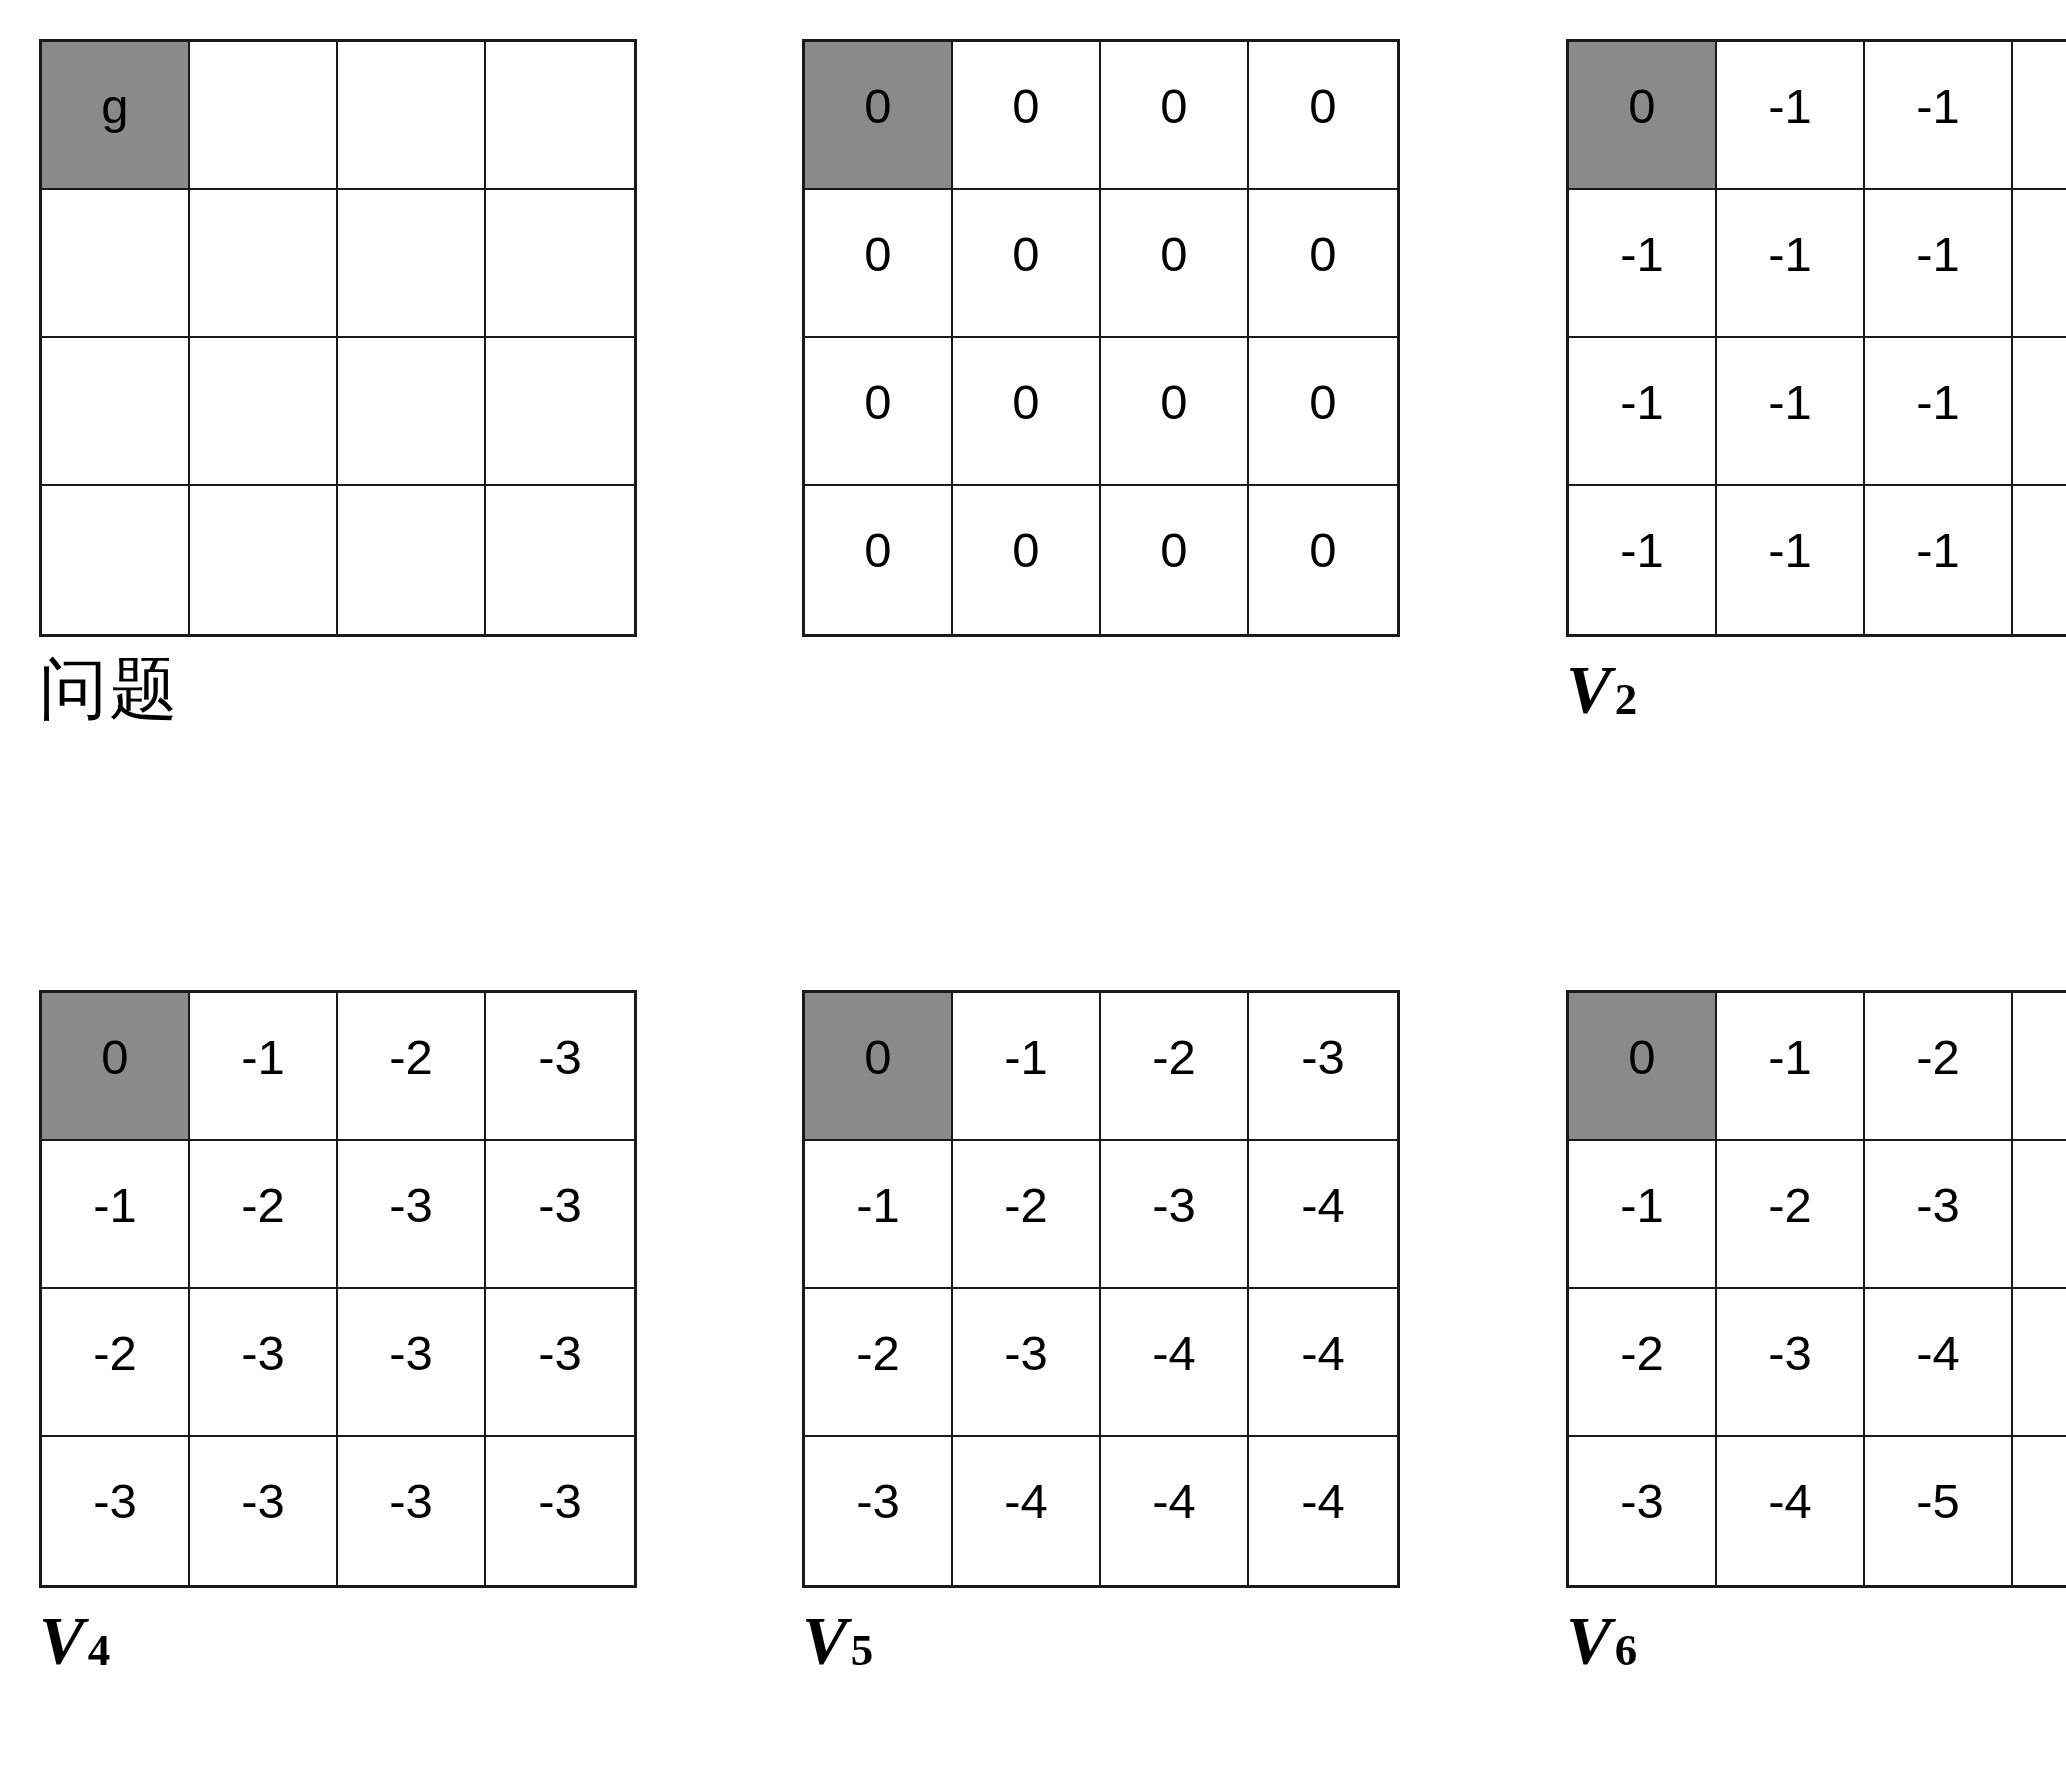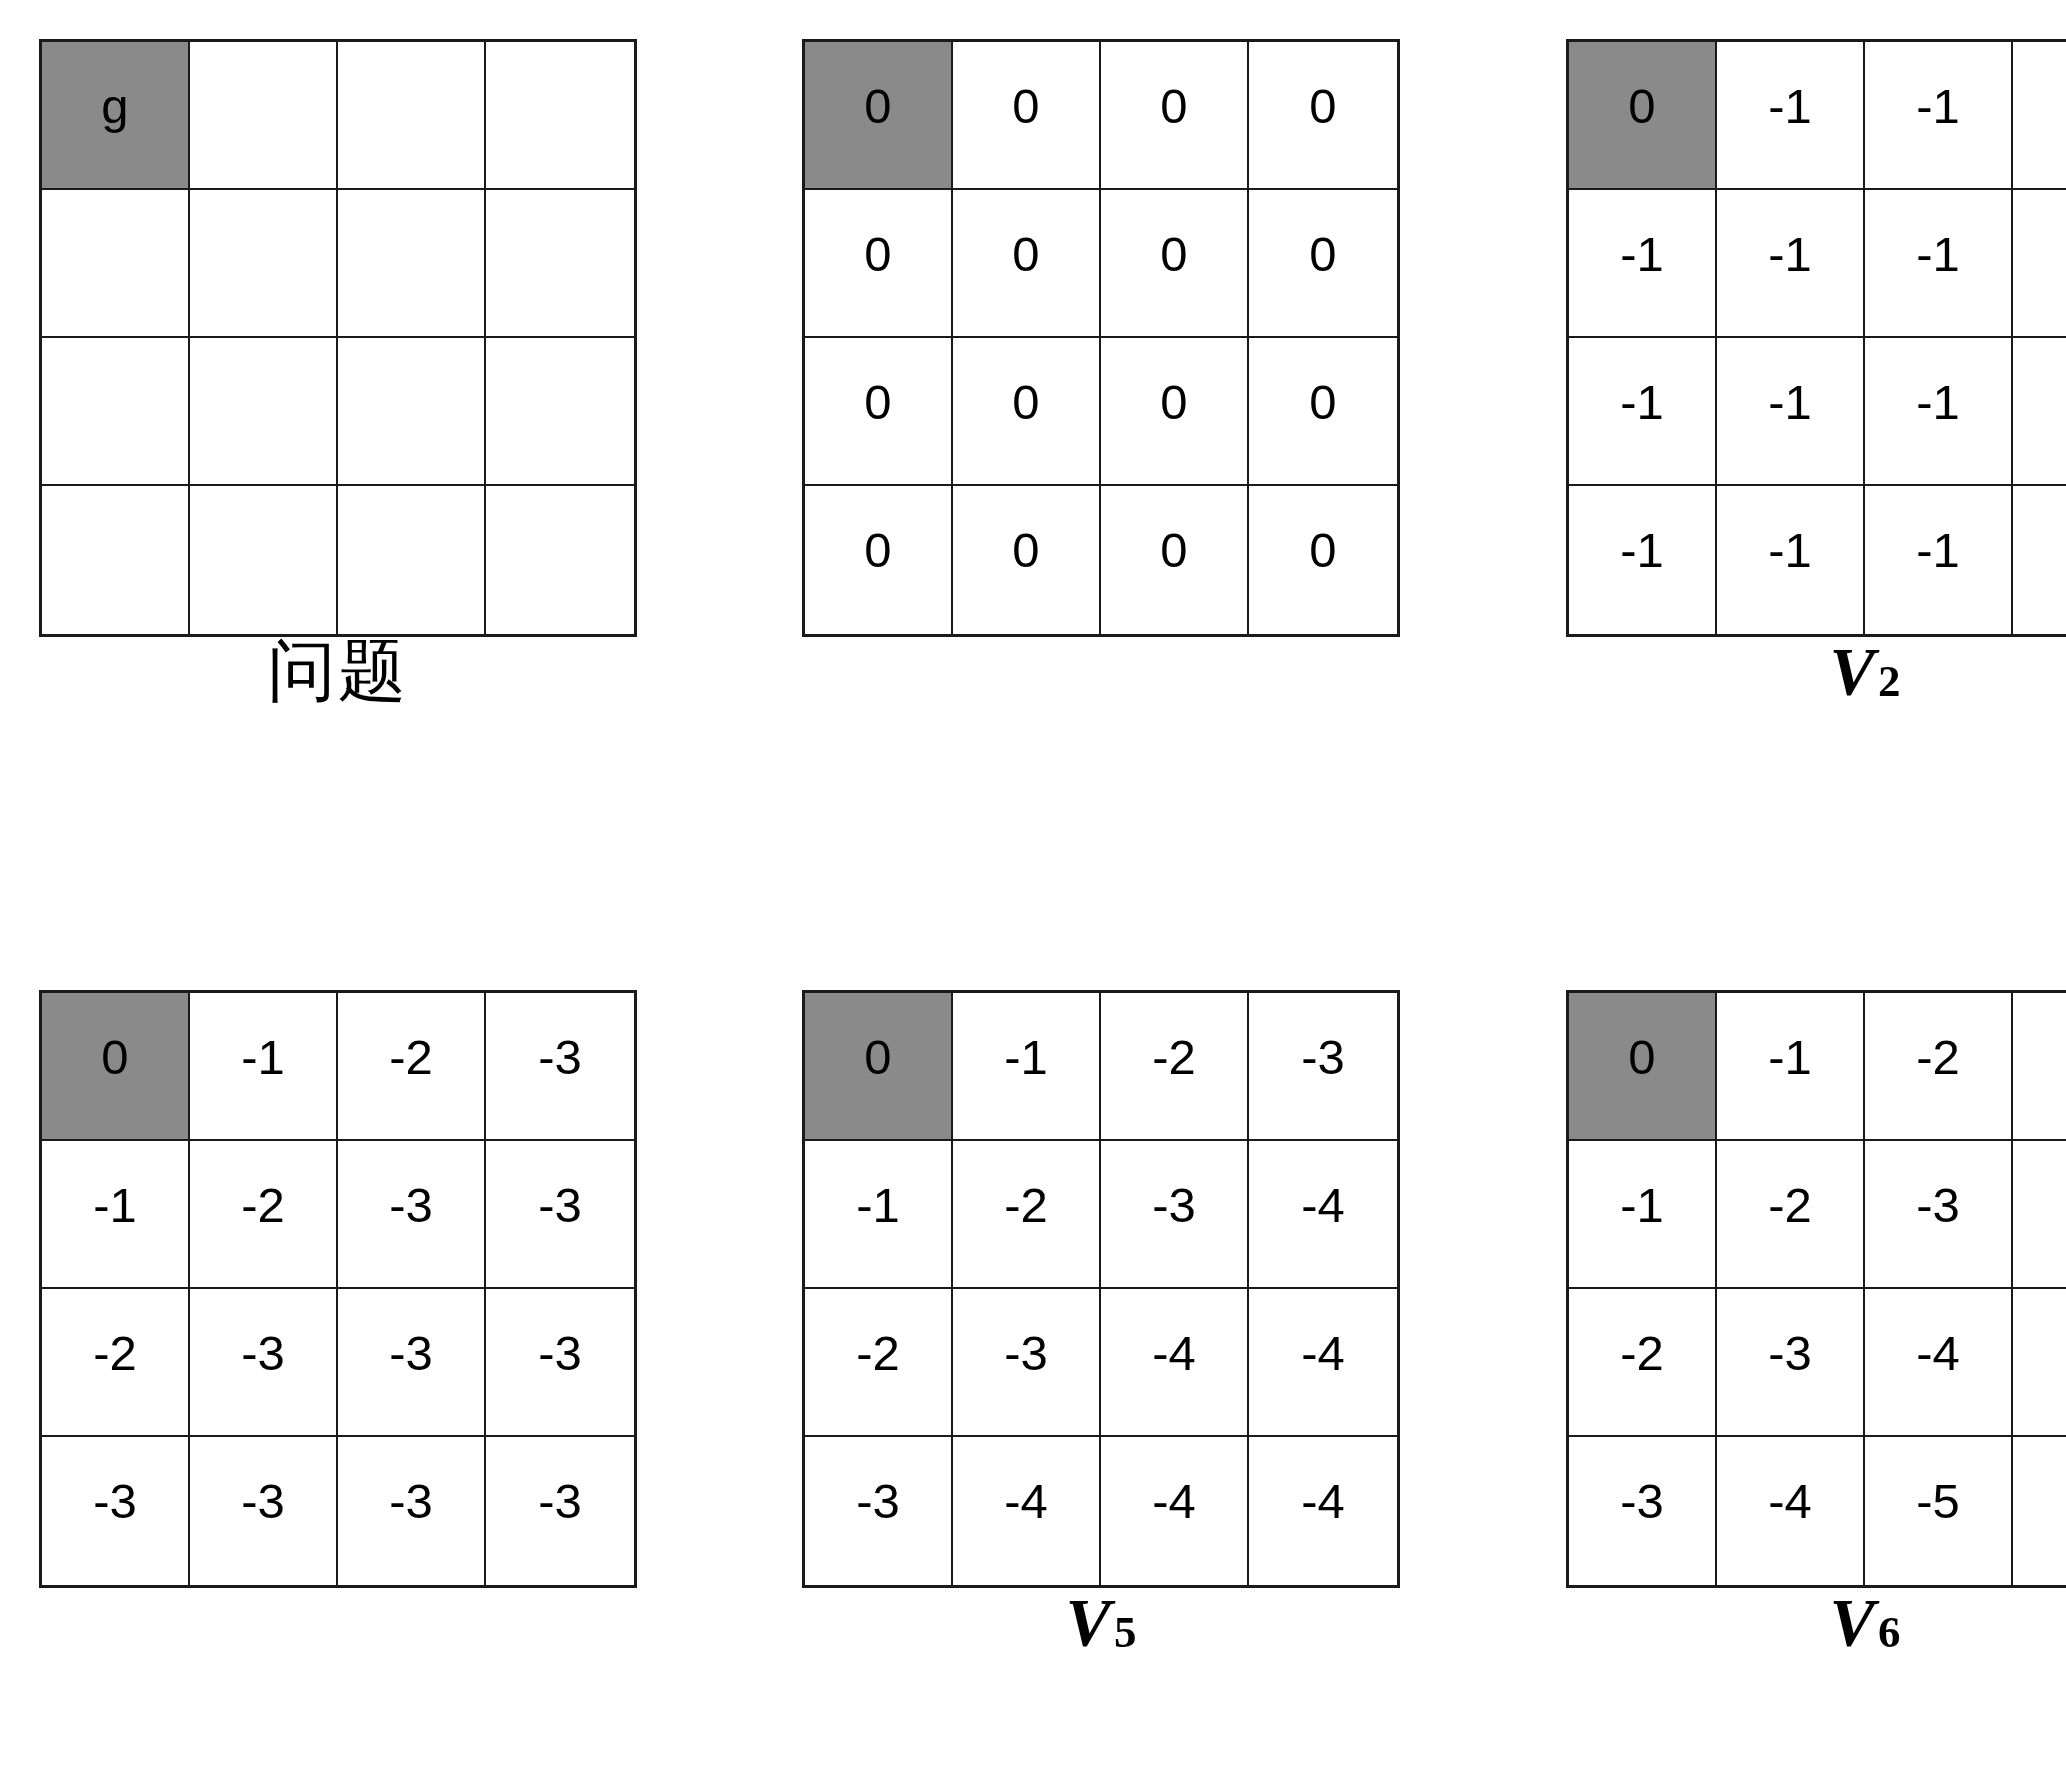--- a/index.html
+++ b/index.html
@@ -46,22 +46,22 @@
     font-weight: 400;
   }
   .grid .cell:nth-child(4n) { border-right: none; }
   .grid .cell:nth-child(n+13) { border-bottom: none; }
 
   .cell.start {
     background: #8a8a8a;
   }
 
   .caption {
-    text-align: center;
     width: 100%;
+    margin-top: 18px;
     color: #000000;
   }
   .caption .v {
     font-family: "Liberation Serif", serif;
     font-style: italic;
     font-weight: bold;
     font-size: 68px;
     line-height: 1;
   }
   .caption .sub {
@@ -159,20 +159,21 @@
         <div class="cell">-3</div>
         <div class="cell">-2</div>
         <div class="cell">-3</div>
         <div class="cell">-3</div>
         <div class="cell">-3</div>
         <div class="cell">-3</div>
         <div class="cell">-3</div>
         <div class="cell">-3</div>
         <div class="cell">-3</div>
       </div>
+      <div class="caption"><span class="v">V</span><span class="sub">4</span></div>
     </div>
     <div class="board" style="left: 802px; top: 990px; width: 598px;">
       <div class="grid">
         <div class="cell start" style="background: rgb(138, 138, 138);">0</div>
         <div class="cell">-1</div>
         <div class="cell">-2</div>
         <div class="cell">-3</div>
         <div class="cell">-1</div>
         <div class="cell">-2</div>
         <div class="cell">-3</div>

